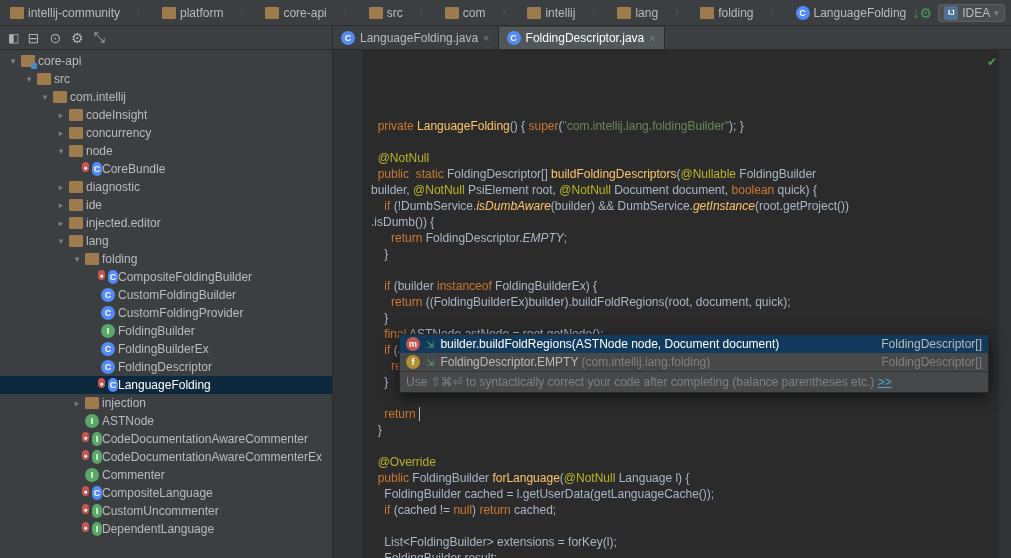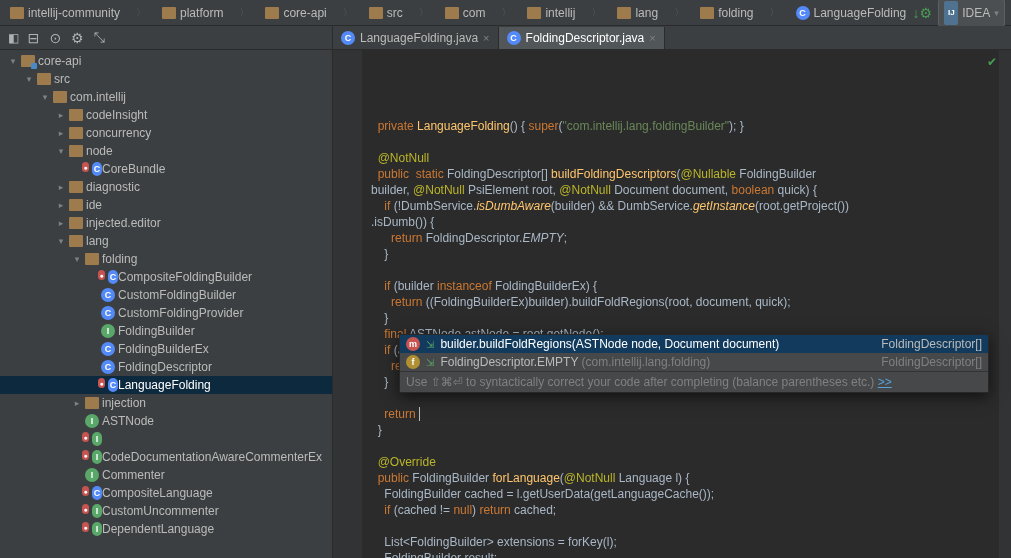--- a/index.html
+++ b/index.html
@@ -45,21 +45,21 @@
 .completion-type { color: #808080; white-space: nowrap; }
 .completion-item.sel .completion-type { color: #bbbbbb; }
 .completion-hint { padding: 3px 6px; font-size: 11px; color: #808080; border-top: 1px solid #333; }
 .completion-hint a { color: #56a3d9; text-decoration: underline; }
 .dim { color: #808080; }
 .icon-circle { width: 14px; height: 14px; border-radius: 7px; display: inline-flex; align-items: center; justify-content: center; font-size: 9px; color: #fff; font-weight: bold; }
 .icon-class { background: #548af7; }
 .icon-interface { background: #59a869; }
 .lock-dot { width: 10px; height: 10px; background: #c75450; border-radius: 5px; display: inline-flex; align-items: center; justify-content: center; font-size: 7px; color: #fff; }
 .check { color: #499c54; position: absolute; right: 2px; top: 4px; font-size: 12px; }
-.ij-box { width:14px; height:24px; background:#4e728f; border-radius:2px; display:inline-flex; align-items:center; justify-content:center; font-size:8px; font-weight:bold; color:#fff; }
+.ij-box { width:14px; height:14px; background:#4e728f; border-radius:2px; display:inline-flex; align-items:center; justify-content:center; font-size:8px; font-weight:bold; color:#fff; }
 </style>
 </head>
 <body>
 
 <div class="toolbar">
   <div class="breadcrumbs" id="breadcrumbs">
       <span class="crumb">
         <span style="width:14px;height:12px;background:#9e7b4d;border-radius:1px;display:inline-block;"></span>
         <span>intellij-community</span>
       </span>
@@ -281,20 +281,21 @@
             <span class="icon-circle icon-interface">I</span>
           </span>
           <span class="tree-label">ASTNode</span>
         </div>
         <div class="tree-row" style="padding-left: 72px;">
           <span class="tree-arrow"></span>
           <span class="tree-icon">
             <span class="lock-dot" style="margin-right:3px;">●</span>
             <span class="icon-circle icon-interface">I</span>
           </span>
+          <span class="tree-label">CodeDocumentationAwareCommenter</span>
         </div>
         <div class="tree-row" style="padding-left: 72px;">
           <span class="tree-arrow"></span>
           <span class="tree-icon">
             <span class="lock-dot" style="margin-right:3px;">●</span>
             <span class="icon-circle icon-interface">I</span>
           </span>
           <span class="tree-label">CodeDocumentationAwareCommenterEx</span>
         </div>
         <div class="tree-row" style="padding-left: 72px;">

